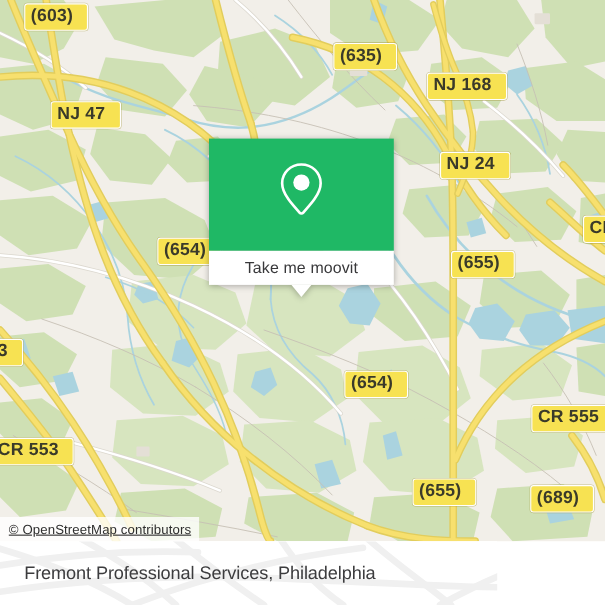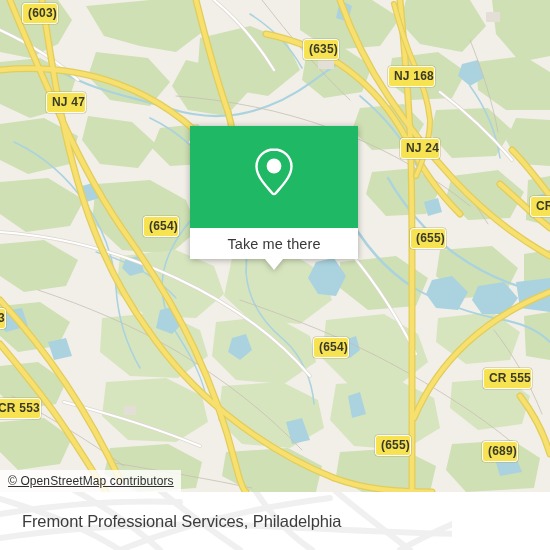--- a/index.html
+++ b/index.html
@@ -35,23 +35,23 @@
 
   
   .shield {
     position: absolute;
     background: #f7e252;
     border: 1.5px solid #ffffff;
     border-radius: 3px;
     color: #3a3a2a;
     font-family: "Liberation Sans", sans-serif;
     font-weight: bold;
-    font-size: 12px;
+    font-size: 16px;
     line-height: 1;
-    padding: 3px 0 4px 5px;
+    padding: 3px 13px 4px 5px;
     white-space: nowrap;
     box-shadow: 0 0 0 0.5px rgba(160,150,60,.55);
     letter-spacing: .2px;
   }
 
   
   #popup {
     position: absolute;
     left: 190px;
     top: 126px;
@@ -377,21 +377,21 @@
           <svg width="46" height="58" viewBox="0 0 46 58" aria-hidden="true">
             <path d="M23 3.5c-9.7 0-17.5 7.6-17.5 17 0 5.1 2.4 9.9 5.6 14.4
                      3.3 4.7 7.4 9 10.2 12.4 .9 1.1 2.5 1.1 3.4 0
                      2.8-3.4 6.9-7.7 10.2-12.4 3.2-4.5 5.6-9.3 5.6-14.4
                      0-9.4-7.8-17-17.5-17z" fill="none" stroke="#ffffff" stroke-width="2.4"></path>
             <circle cx="23" cy="20" r="7.4" fill="#ffffff"></circle>
           </svg>
         </span>
       </div>
       <div id="popup-action">
-        <span id="popup-action-label">Take me there</span>
+        <span id="popup-action-label">Take me moovit</span>
         <span id="popup-tail"></span>
       </div>
     </div>
 
     <div id="osm-attribution">© OpenStreetMap contributors</div>
   </div>
 
   <div id="footer">
     <svg id="footer-watermark" width="550" height="58" viewBox="0 0 550 58">
       <rect x="0" y="0" width="550" height="58" fill="#ffffff"></rect>

